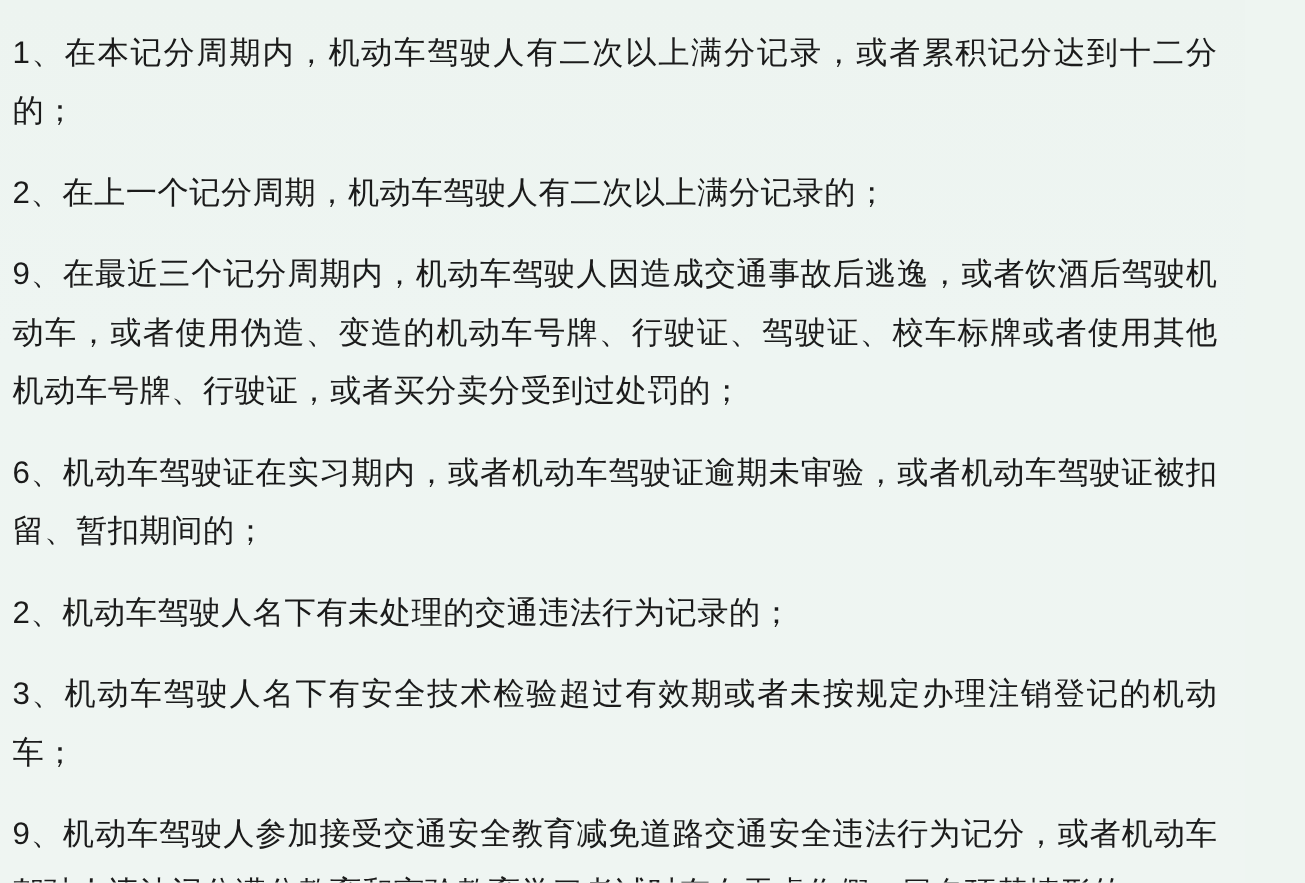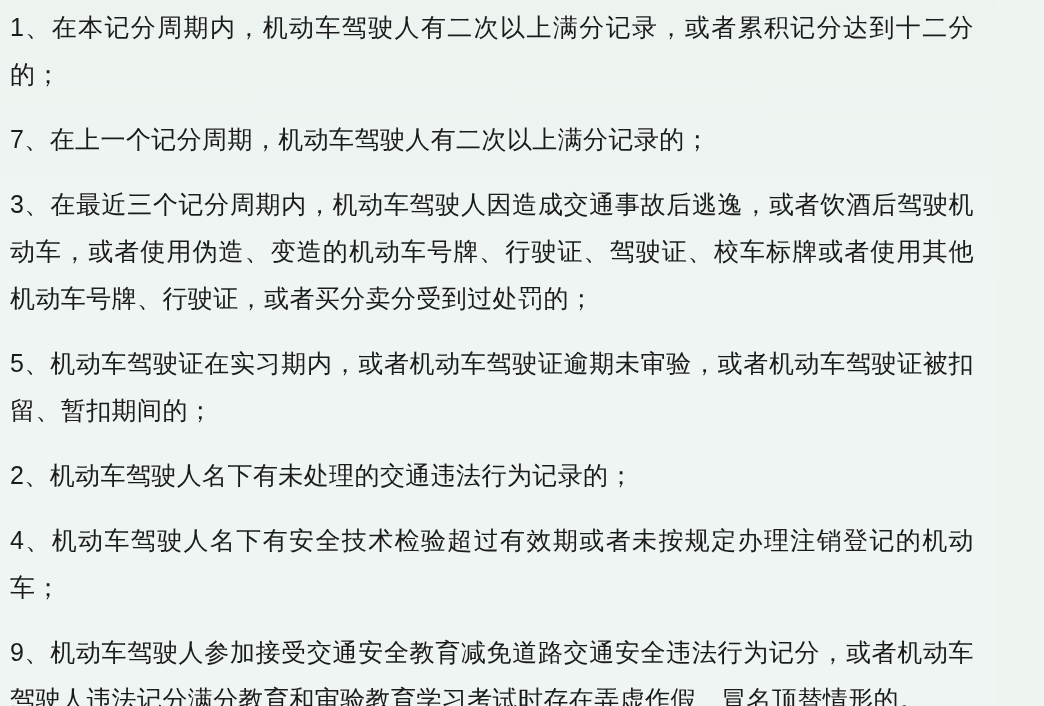--- a/index.html
+++ b/index.html
@@ -10,40 +10,40 @@
     width: 1044px;
     height: 706px;
     background: #eef5f1;
     font-family: "Liberation Sans", "DejaVu Sans", sans-serif;
     overflow: hidden;
   }
   .page {
     box-sizing: border-box;
     width: 996px;
     height: 706px;
-    padding: 4px 22px 0 10px;
+    padding: 19px 22px 0 10px;
     background: linear-gradient(180deg, #edf4f0 0%, #eef5f2 40%, #eff5f2 100%);
   }
   .clause {
     color: #1b1b1b;
     font-size: 25px;
     line-height: 47px;
     letter-spacing: 0.4px;
     text-align: justify;
     margin: 0 0 18px 0;
     white-space: pre-wrap;
   }
   .clause:last-child {
     margin-bottom: 0;
   }
 </style>
 </head>
 <body>
 
 <div class="page">
   <p class="clause">1、在本记分周期内，机动车驾驶人有二次以上满分记录，或者累积记分达到十二分的；</p>
-  <p class="clause">7、在上一个记分周期，机动车驾驶人有二次以上满分记录的；</p>
-  <p class="clause">3、在最近三个记分周期内，机动车驾驶人因造成交通事故后逃逸，或者饮酒后驾驶机动车，或者使用伪造、变造的机动车号牌、行驶证、驾驶证、校车标牌或者使用其他机动车号牌、行驶证，或者买分卖分受到过处罚的；</p>
-  <p class="clause">5、机动车驾驶证在实习期内，或者机动车驾驶证逾期未审验，或者机动车驾驶证被扣留、暂扣期间的；</p>
+  <p class="clause">2、在上一个记分周期，机动车驾驶人有二次以上满分记录的；</p>
+  <p class="clause">9、在最近三个记分周期内，机动车驾驶人因造成交通事故后逃逸，或者饮酒后驾驶机动车，或者使用伪造、变造的机动车号牌、行驶证、驾驶证、校车标牌或者使用其他机动车号牌、行驶证，或者买分卖分受到过处罚的；</p>
+  <p class="clause">6、机动车驾驶证在实习期内，或者机动车驾驶证逾期未审验，或者机动车驾驶证被扣留、暂扣期间的；</p>
   <p class="clause">2、机动车驾驶人名下有未处理的交通违法行为记录的；</p>
-  <p class="clause">4、机动车驾驶人名下有安全技术检验超过有效期或者未按规定办理注销登记的机动车；</p>
+  <p class="clause">3、机动车驾驶人名下有安全技术检验超过有效期或者未按规定办理注销登记的机动车；</p>
   <p class="clause">9、机动车驾驶人参加接受交通安全教育减免道路交通安全违法行为记分，或者机动车驾驶人违法记分满分教育和审验教育学习考试时存在弄虚作假、冒名顶替情形的。</p>
 </div>
 
 </body></html>

